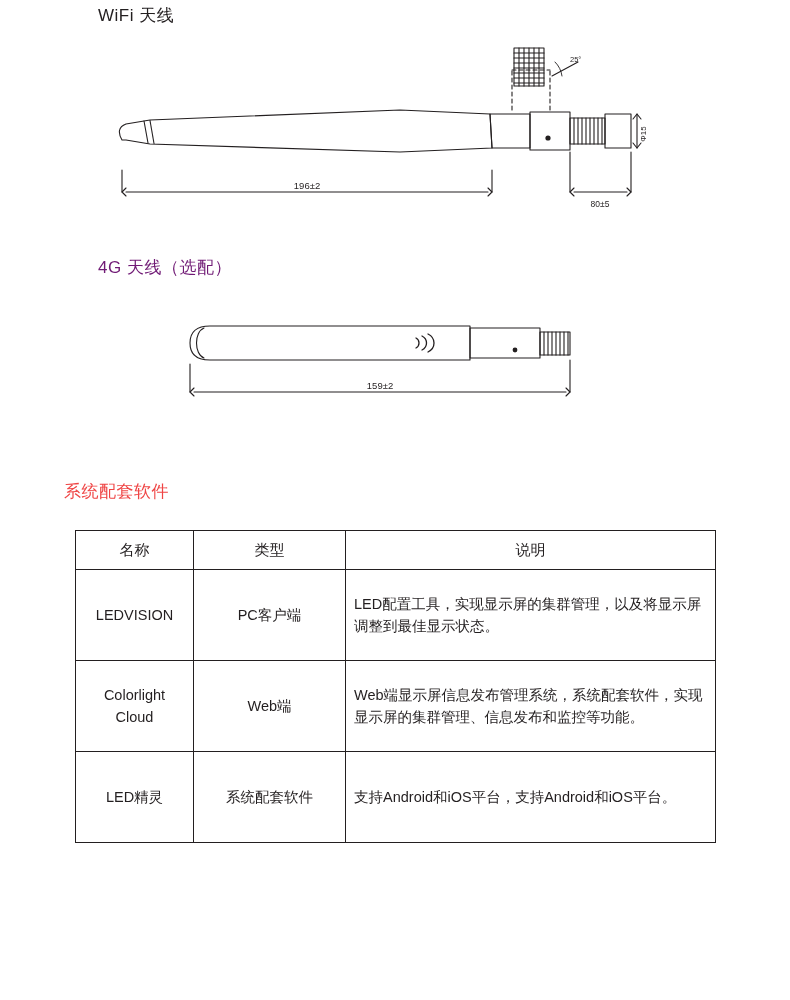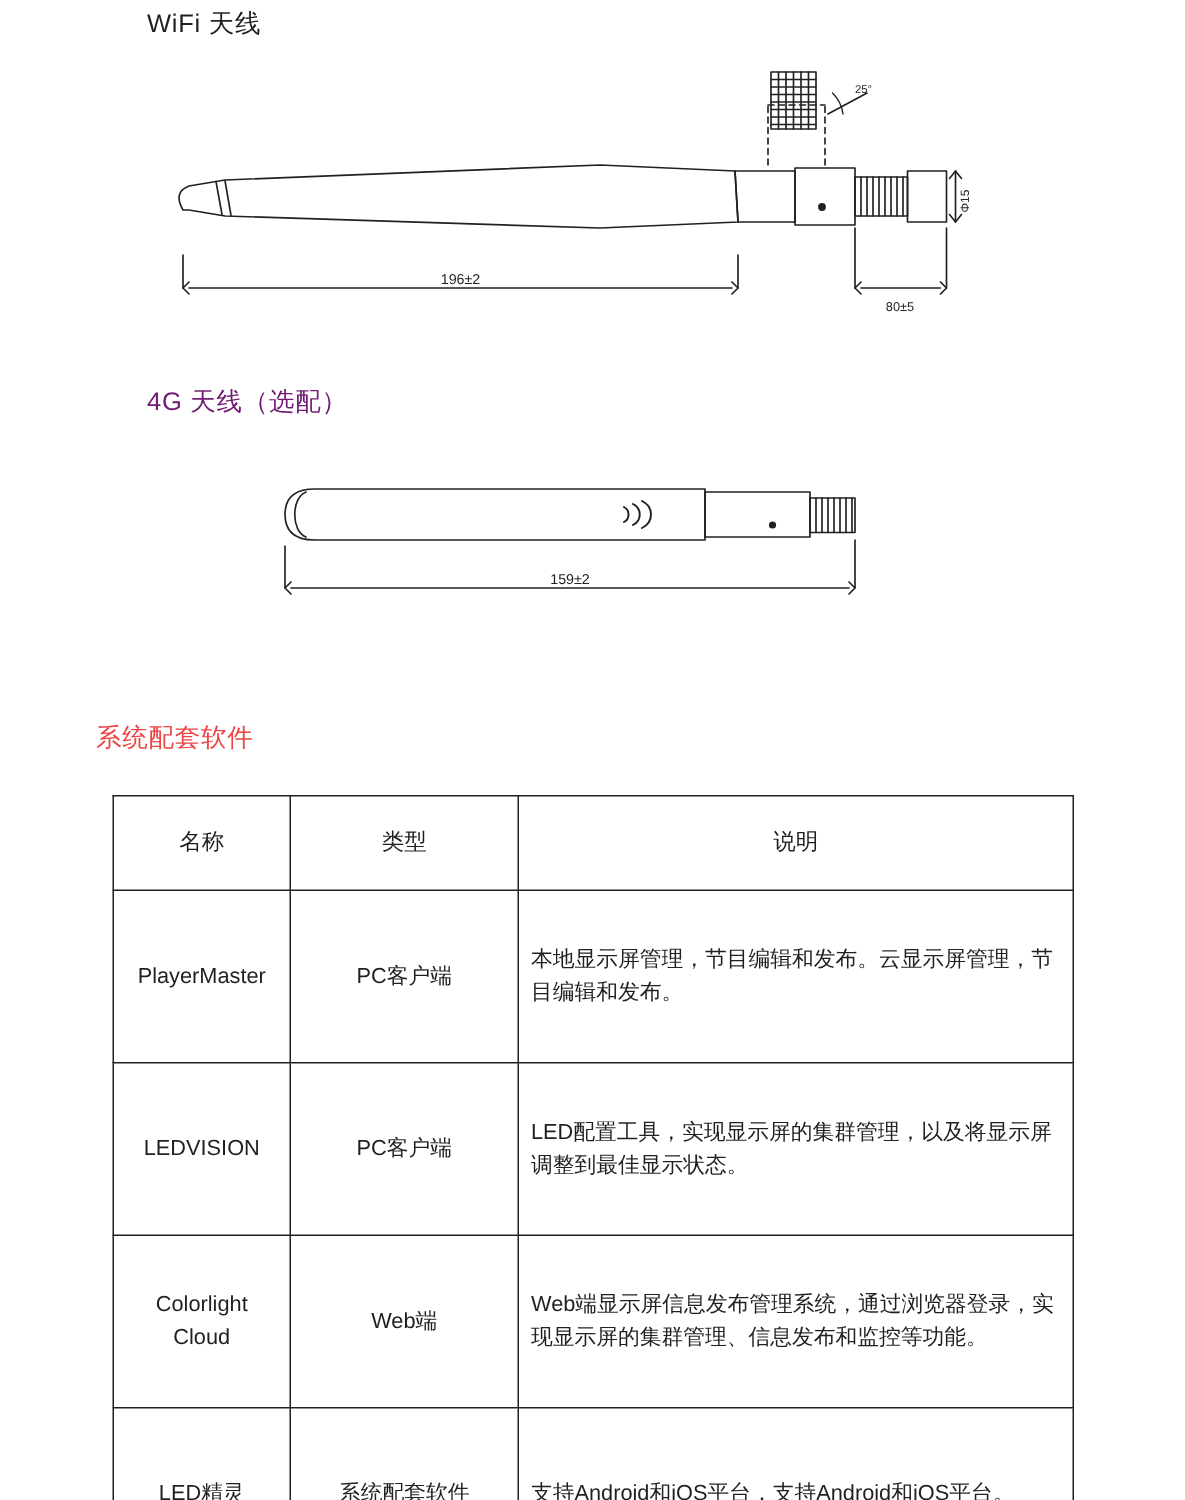--- a/index.html
+++ b/index.html
@@ -50,21 +50,21 @@
     border-collapse: collapse;
     width: 640px;
     table-layout: fixed;
   }
   table.spec th, table.spec td {
     border: 1px solid #231f20;
     font-weight: normal;
     font-size: 14.5px;
     color: #231f20;
     vertical-align: middle;
-    padding: 14px 8px;
+    padding: 2px 8px;
     line-height: 1.55;
   }
   table.spec th {
     text-align: center;
     height: 34px;
     font-size: 15px;
   }
   td.c-name, td.c-type {
     text-align: center;
   }
@@ -176,33 +176,28 @@
       </colgroup>
       <thead>
         <tr>
           <th>名称</th>
           <th>类型</th>
           <th>说明</th>
         </tr>
       </thead>
       <tbody>
         <tr class="body-row">
-          <td class="c-name">PlayerMaster</td>
-          <td class="c-type">PC客户端</td>
-          <td class="c-desc">本地显示屏管理，节目编辑和发布。云显示屏管理，节目编辑和发布。</td>
-        </tr>
-        <tr class="body-row">
           <td class="c-name">LEDVISION</td>
           <td class="c-type">PC客户端</td>
           <td class="c-desc">LED配置工具，实现显示屏的集群管理，以及将显示屏调整到最佳显示状态。</td>
         </tr>
         <tr class="body-row">
           <td class="c-name">Colorlight Cloud</td>
           <td class="c-type">Web端</td>
-          <td class="c-desc">Web端显示屏信息发布管理系统，通过浏览器登录，实现显示屏的集群管理、信息发布和监控等功能。</td>
+          <td class="c-desc">Web端显示屏信息发布管理系统，系统配套软件，实现显示屏的集群管理、信息发布和监控等功能。</td>
         </tr>
         <tr class="body-row">
           <td class="c-name">LED精灵</td>
           <td class="c-type">系统配套软件</td>
           <td class="c-desc">支持Android和iOS平台，支持Android和iOS平台。</td>
         </tr>
       </tbody>
     </table>
   </div>
 

